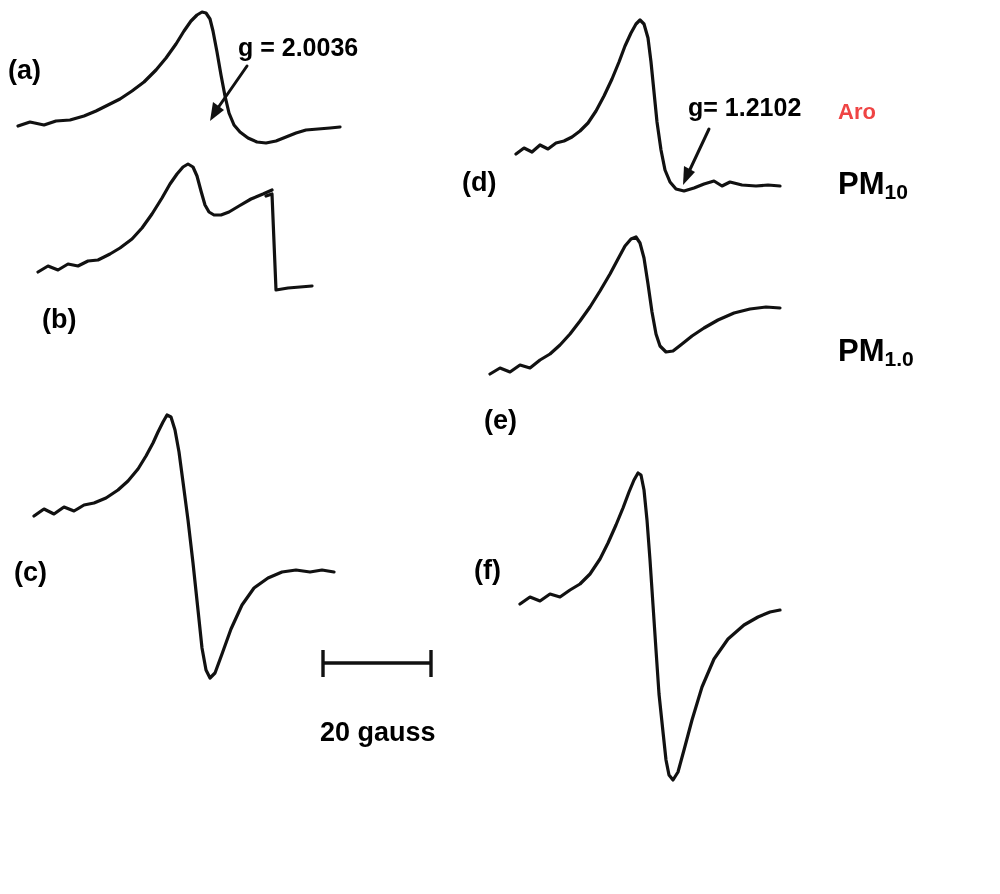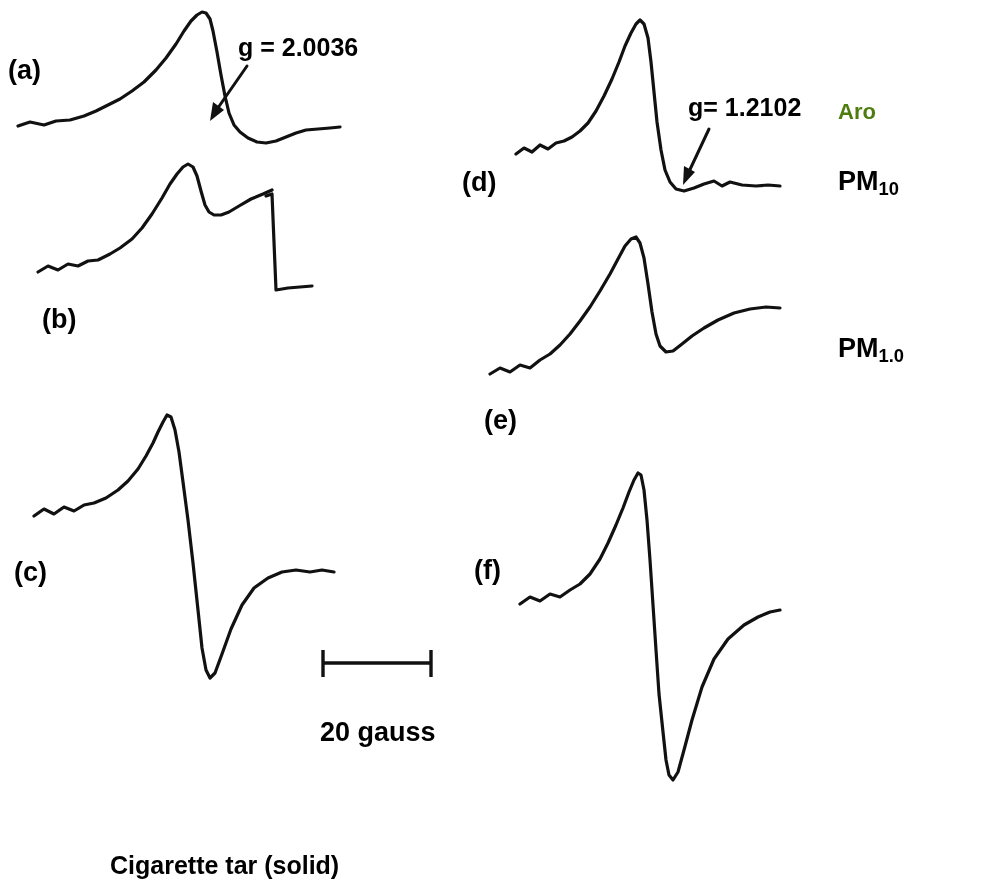--- a/index.html
+++ b/index.html
@@ -27,26 +27,26 @@
   }
   .lbl {
     position: absolute;
     font-weight: bold;
     color: #000000;
     white-space: nowrap;
     line-height: 1.1;
   }
   .panel-label { font-size: 27px; }
   .g-label { font-size: 25px; }
-  .pm-label { font-size: 27px; }
+  .pm-label { font-size: 31px; }
   .scale-label { font-size: 27px; }
   .caption { font-size: 25px; }
   .sub { font-size: 0.68em; vertical-align: -0.25em; }
   .ghost {
-    color: #4d7c0f;
+    color: #ef4444;
     font-size: 22px;
     font-weight: bold;
   }
 </style>
 </head>
 <body>
 
 <div id="figure">
 
   <svg class="spectrum-svg" viewBox="0 0 1000 894" xmlns="http://www.w3.org/2000/svg">
@@ -90,15 +90,14 @@
 
   <div class="lbl ghost" style="left:838px; top:100px;">Aro</div>
 
   <div class="lbl pm-label" style="left:838px; top:167px;"><span>PM</span><span class="sub">10</span></div>
   <div class="lbl pm-label" style="left:838px; top:334px;"><span>PM</span><span class="sub">1.0</span></div>
 
   <div class="lbl scale-label" style="left:320px; top:718px;text-align:center;">20 gauss</div>
 
 
 
-  <div class="lbl caption" style="left:110px; top:852px;">Cigarette tar (solid)</div>
 
 </div>
 
 </body></html>

